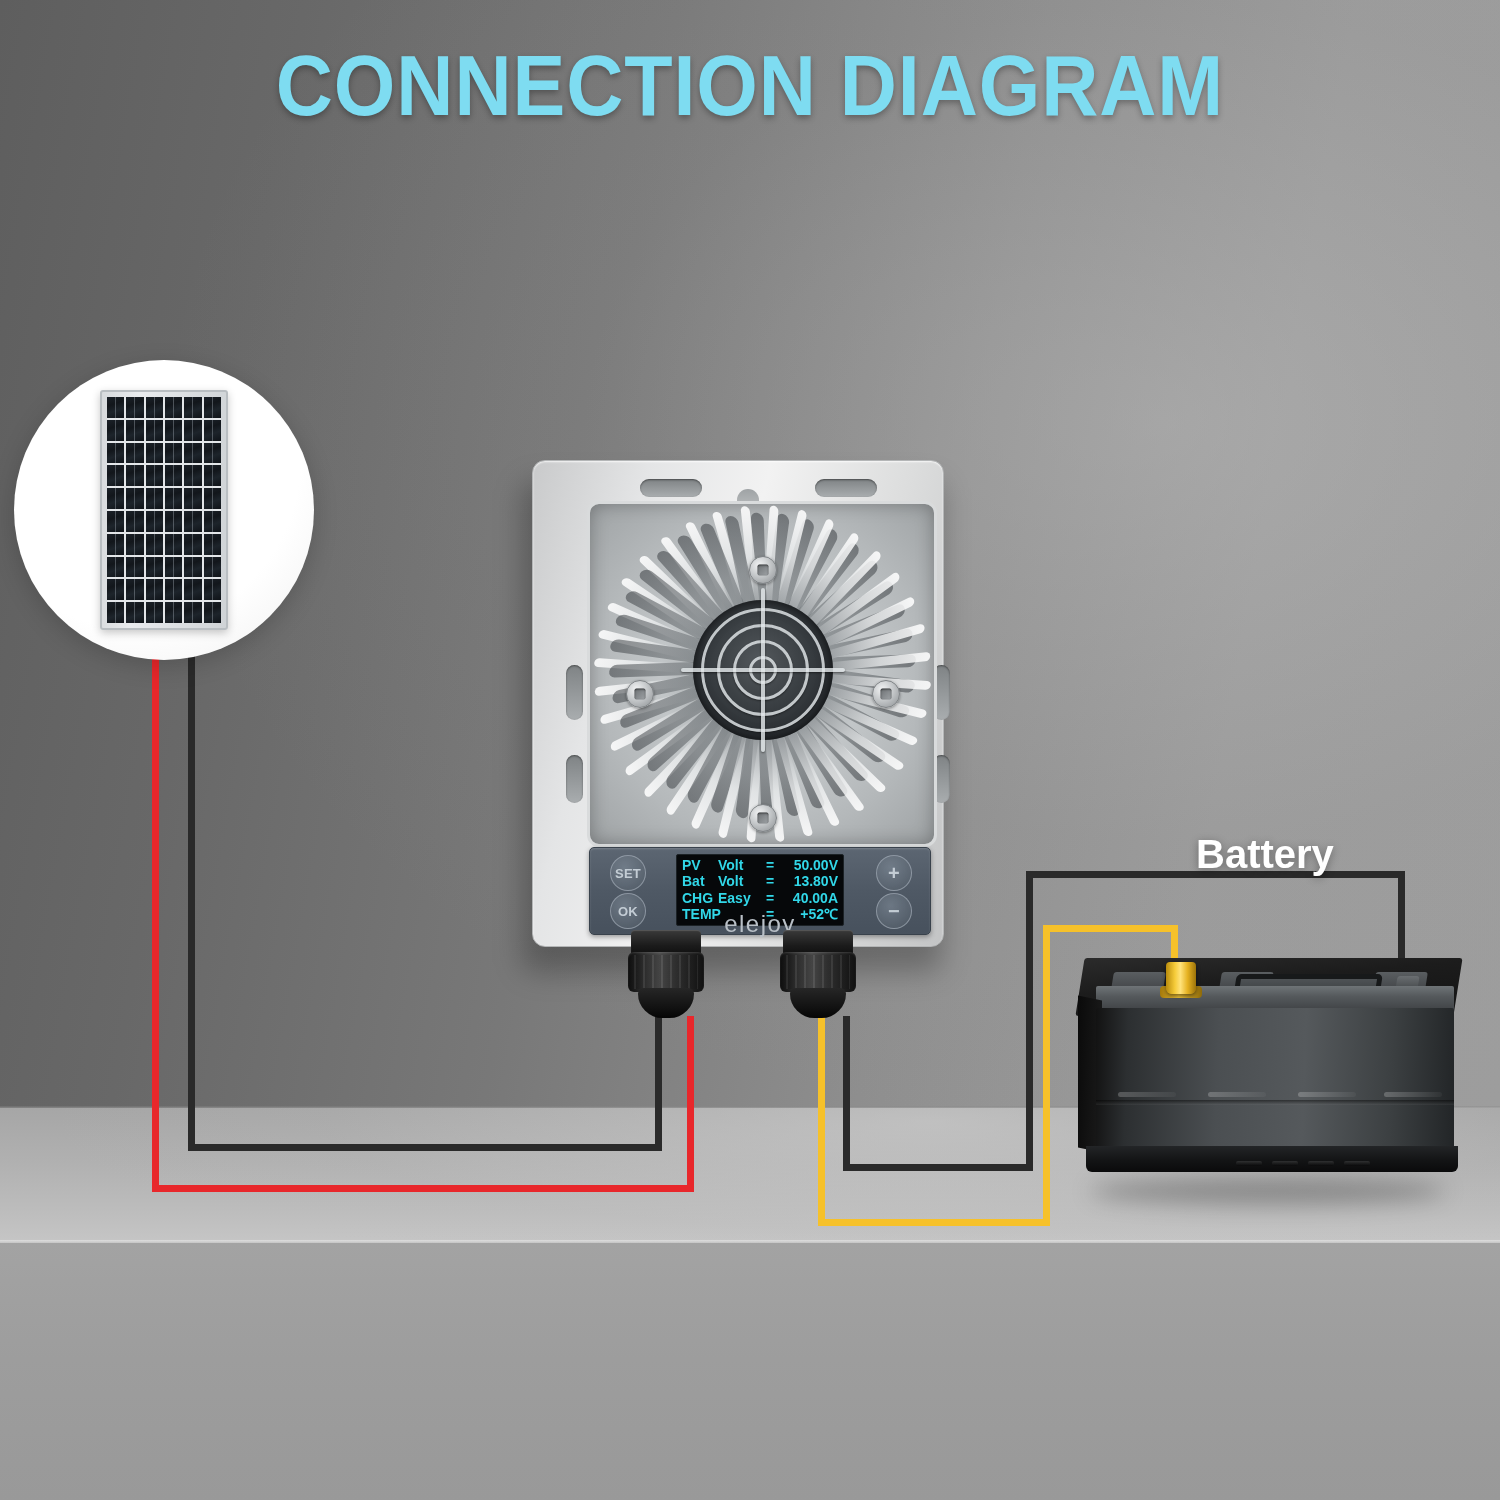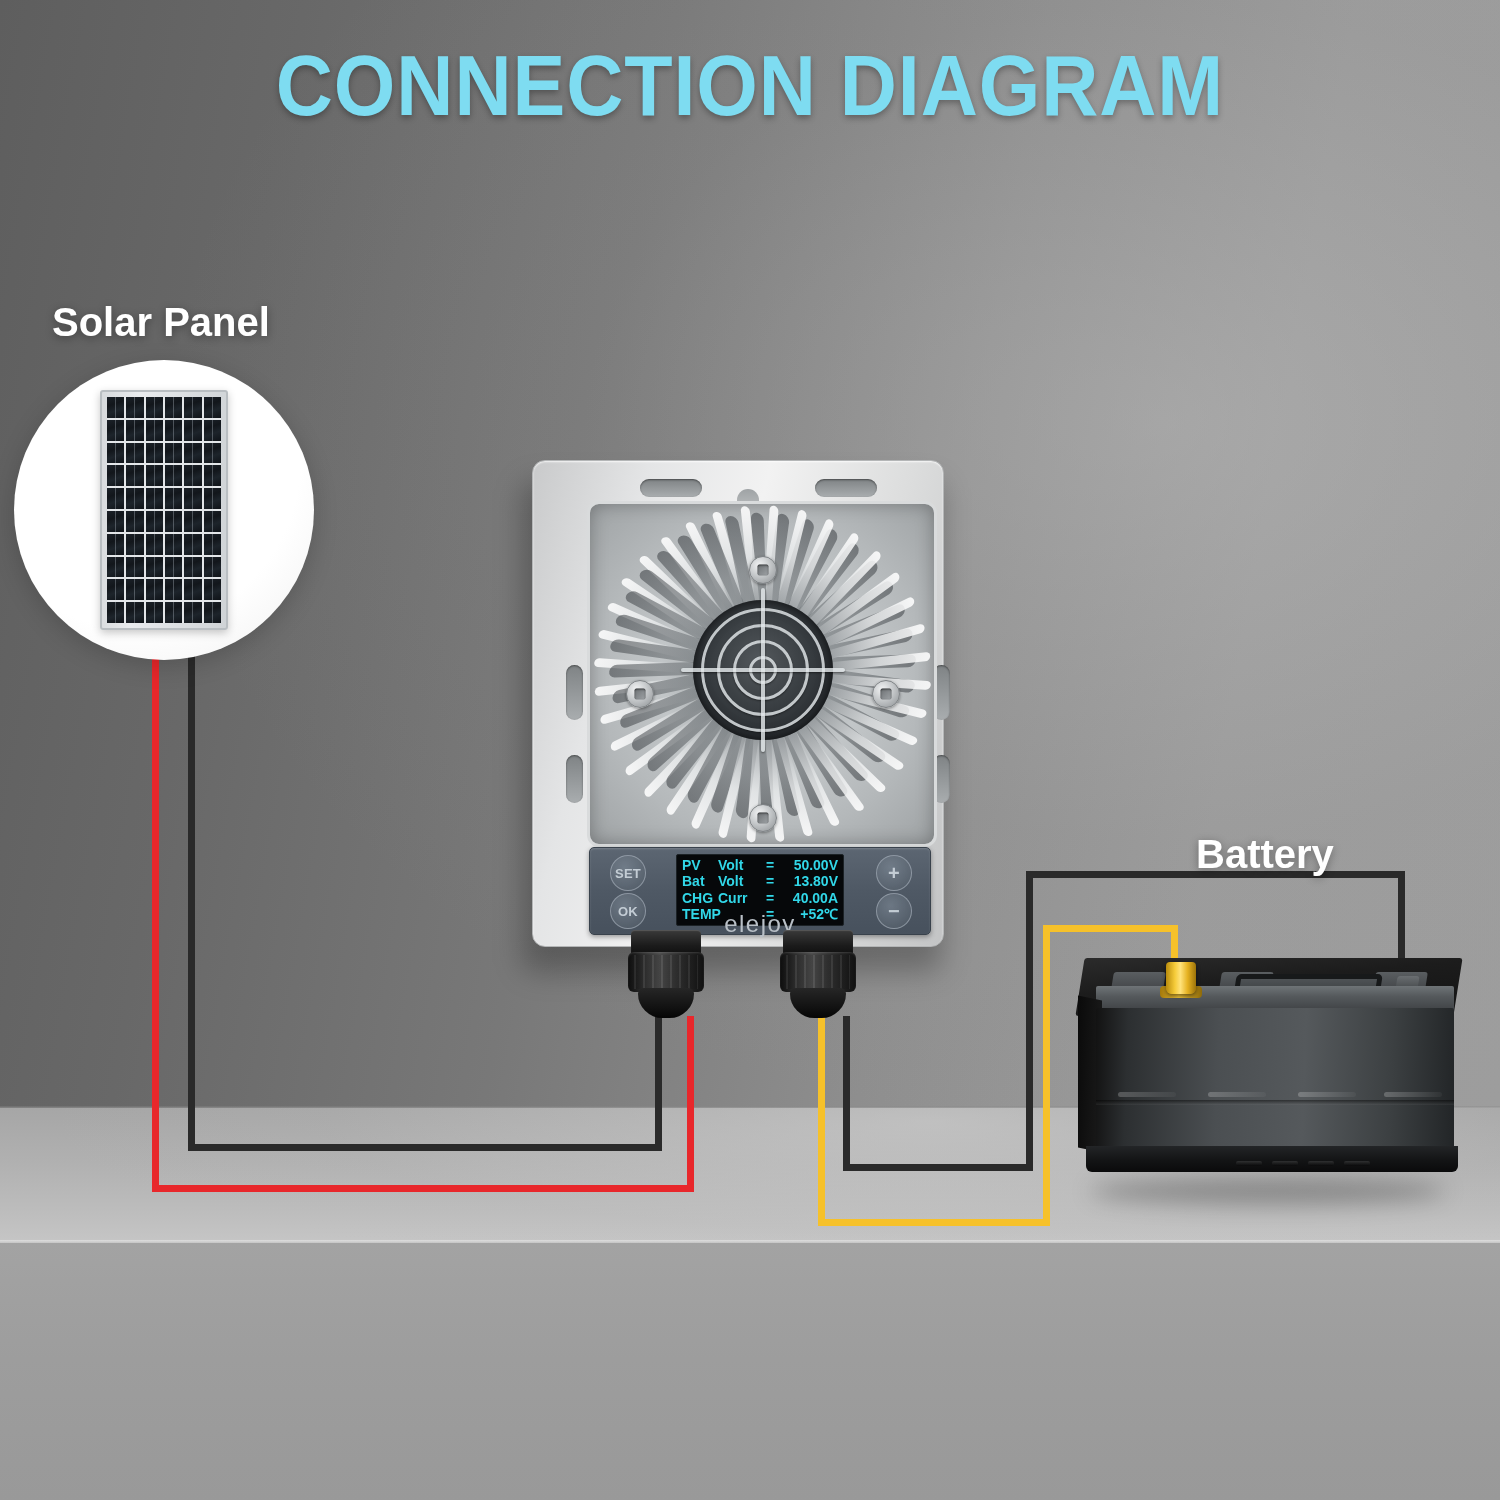--- a/index.html
+++ b/index.html
@@ -350,21 +350,20 @@
     <div class="wire wire-h w-yel" style="left:1043px; top:925px; width:135px;"></div>
     <div class="wire wire-v w-yel" style="left:1171px; top:925px; height:65px;"></div>
 
     <div class="wire wire-v w-blk" style="left:843px; top:1016px; height:154px;"></div>
     <div class="wire wire-h w-blk" style="left:843px; top:1164px; width:190px;"></div>
     <div class="wire wire-v w-blk" style="left:1026px; top:871px; height:300px;"></div>
     <div class="wire wire-h w-blk" style="left:1026px; top:871px; width:379px;"></div>
     <div class="wire wire-v w-blk" style="left:1398px; top:871px; height:110px;"></div>
   </div>
 
-  <div class="part-label" id="label-solar-panel">Solar Panel</div>
 
   <div id="solar-panel-group">
     <div class="panel-circle"></div>
     <div class="pv-module">
       <div class="pv-grid" id="pv-grid">
           <div class="pv-cell"></div>
           <div class="pv-cell"></div>
           <div class="pv-cell"></div>
           <div class="pv-cell"></div>
           <div class="pv-cell"></div>
@@ -541,21 +540,21 @@
               <span class="lcd-d">50.00V</span>
             </div>
             <div class="lcd-row">
               <span class="lcd-a">Bat</span>
               <span class="lcd-b">Volt</span>
               <span class="lcd-c">=</span>
               <span class="lcd-d">13.80V</span>
             </div>
             <div class="lcd-row">
               <span class="lcd-a">CHG</span>
-              <span class="lcd-b">Curr</span>
+              <span class="lcd-b">Easy</span>
               <span class="lcd-c">=</span>
               <span class="lcd-d">40.00A</span>
             </div>
             <div class="lcd-row">
               <span class="lcd-a">TEMP</span>
               <span class="lcd-b"></span>
               <span class="lcd-c">=</span>
               <span class="lcd-d">+52℃</span>
             </div>
           </div>

